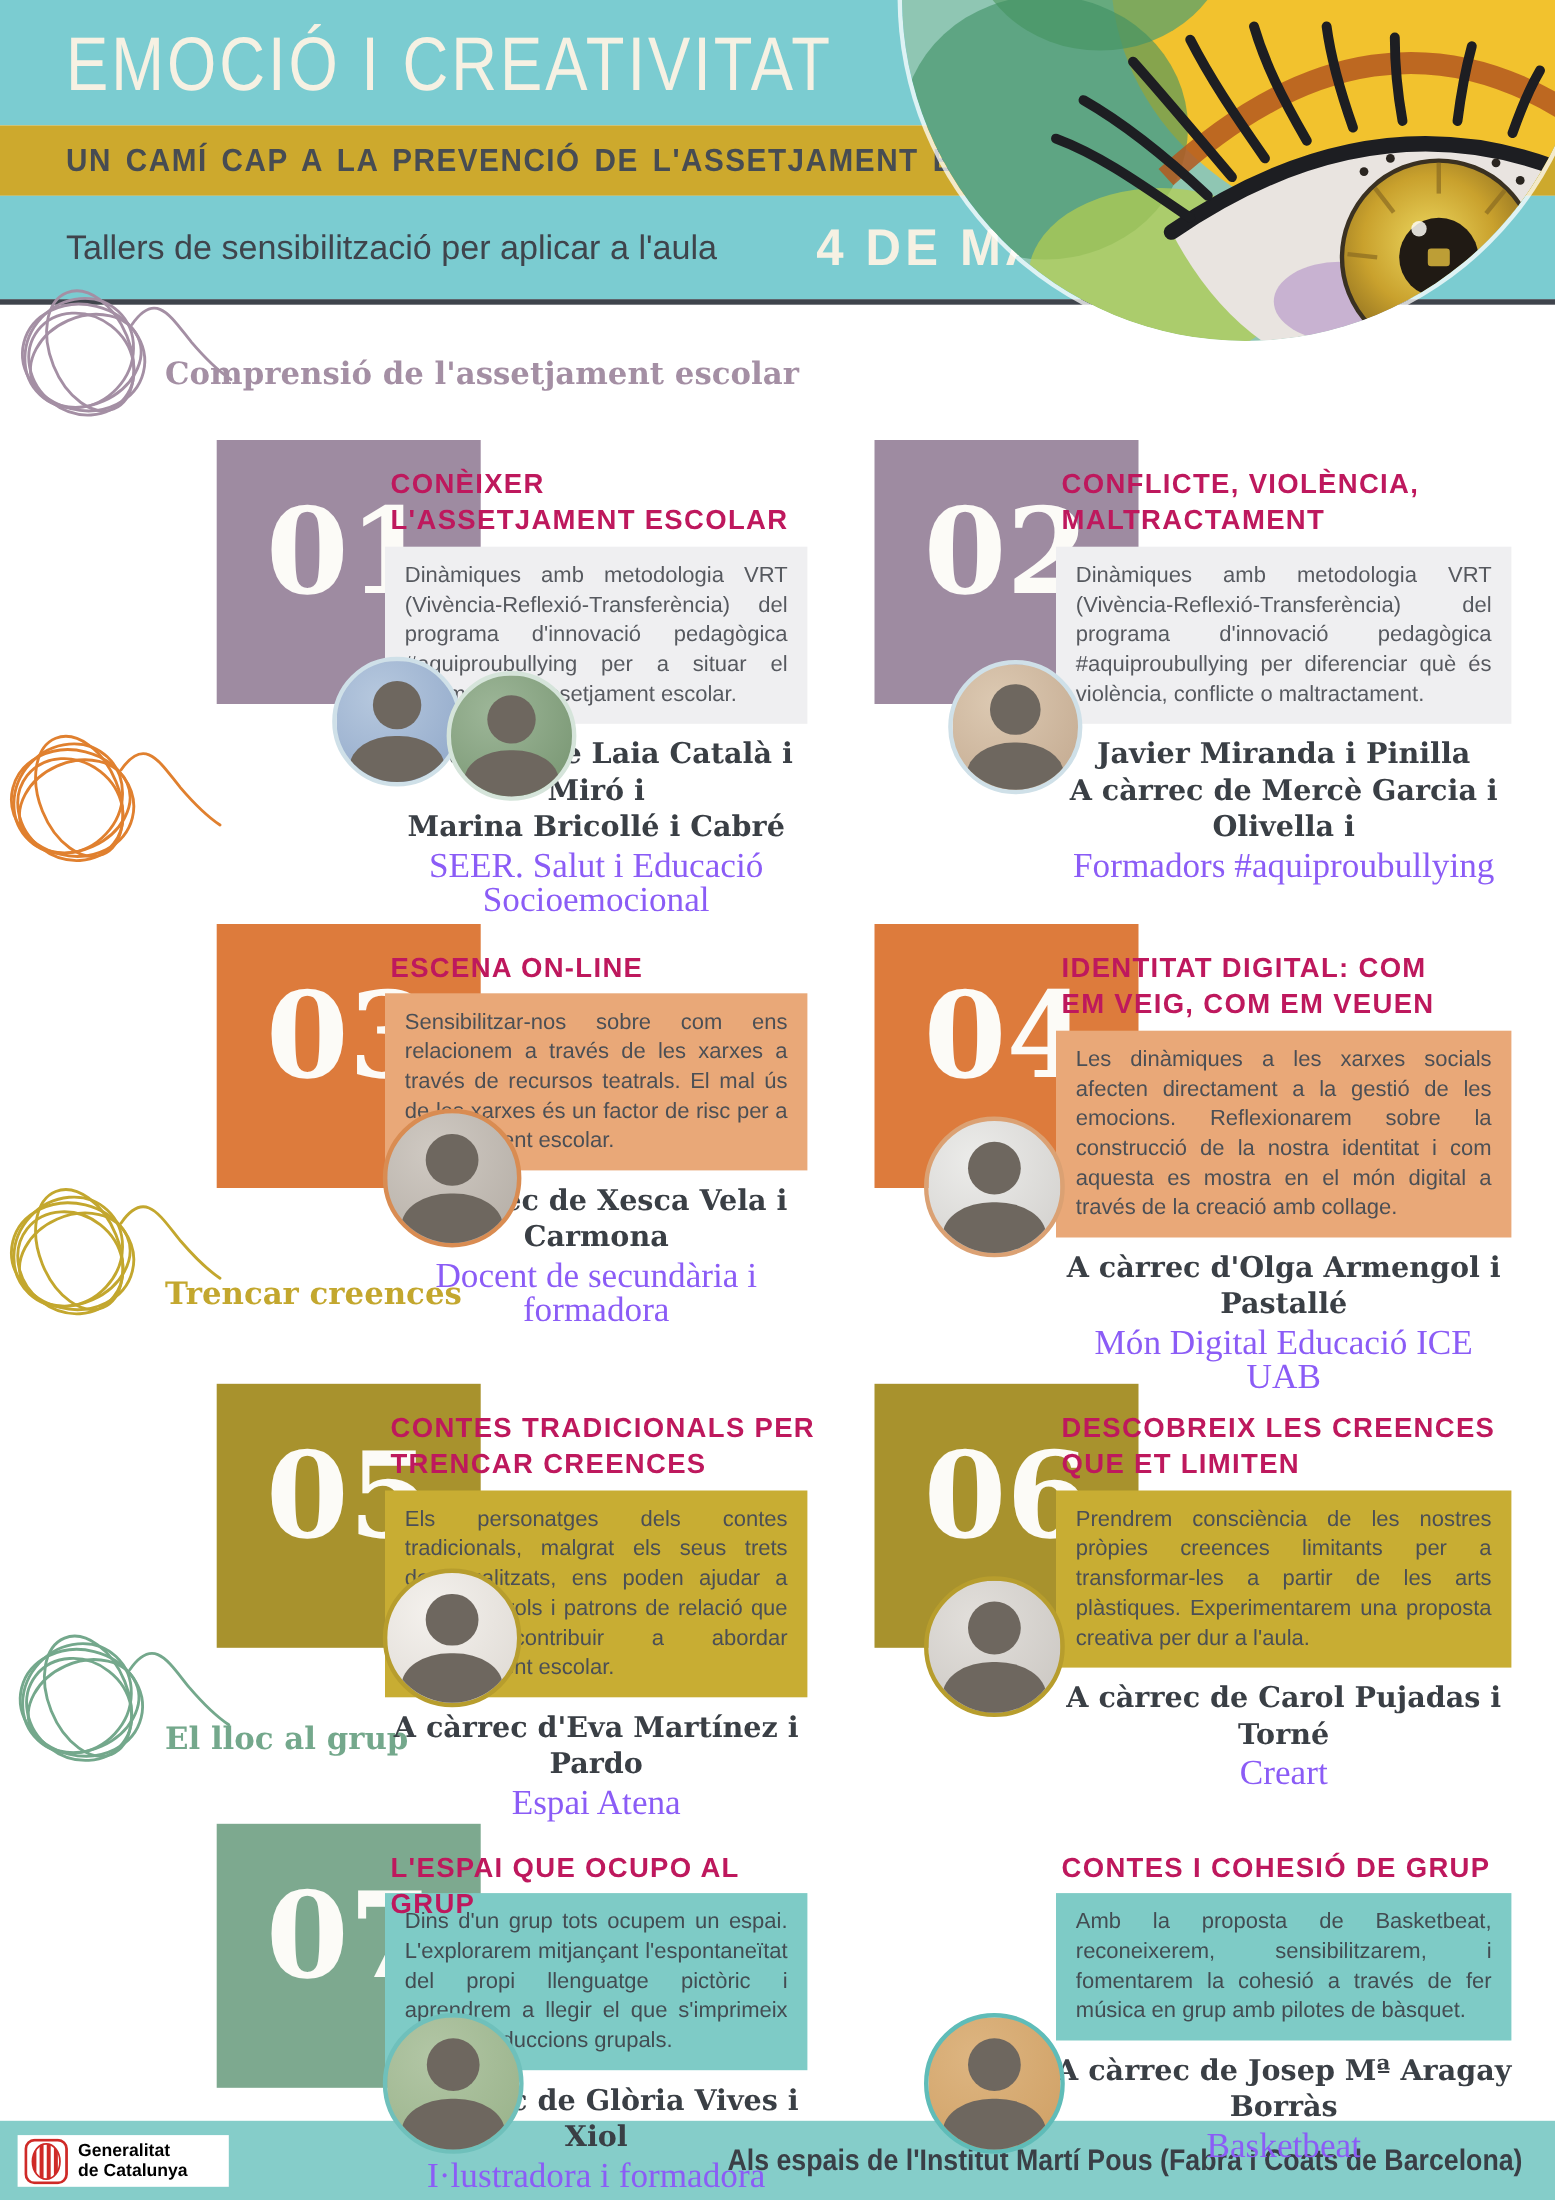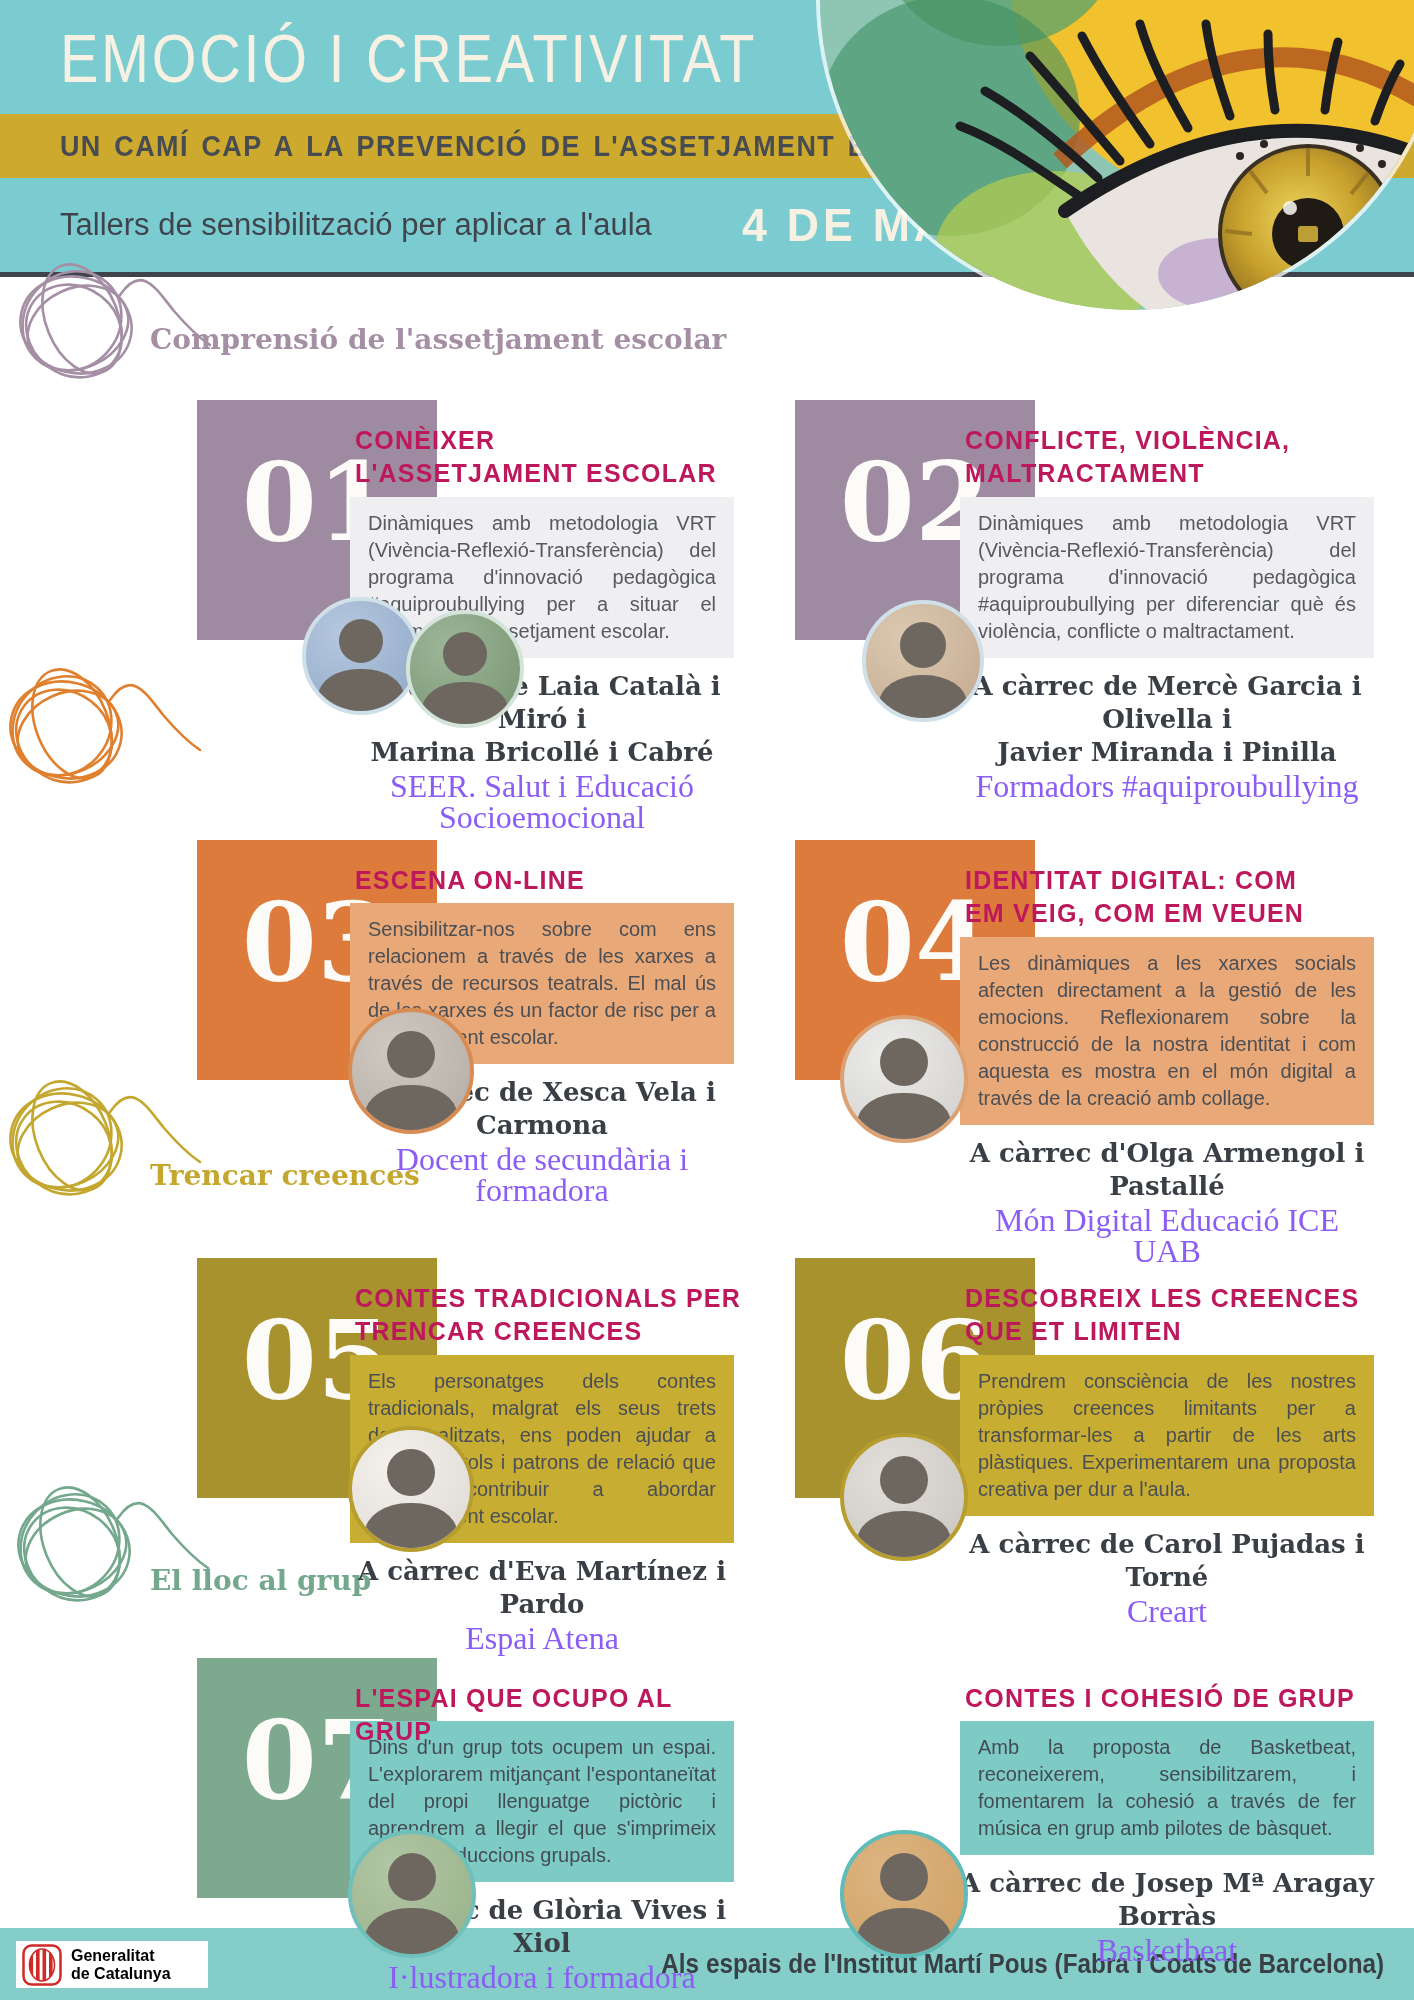--- a/index.html
+++ b/index.html
@@ -273,22 +273,22 @@
 
   <section id="c2" class="card colR row1 t1">
     <div class="numblock">
       <span class="num">02</span>
     </div>
     <h3 class="wtitle">CONFLICTE, VIOLÈNCIA,
 MALTRACTAMENT</h3>
     <div class="content">
       <p class="desc">Dinàmiques amb metodologia VRT (Vivència-Reflexió-Transferència) del programa d'innovació pedagògica #aquiproubullying per diferenciar què és violència, conflicte o maltractament.</p>
       <div class="credits">
+        <div class="credit-name">Javier Miranda i Pinilla</div>
         <div class="credit-name">A càrrec de Mercè Garcia i Olivella i</div>
-        <div class="credit-name">Javier Miranda i Pinilla</div>
         <div class="credit-org">Formadors #aquiproubullying</div>
       </div>
     </div>
     <div class="avatar av-a"></div>
   </section>
 
   <section id="c3" class="card colL row2 t2">
     <div class="numblock">
       <span class="num">03</span>
     </div>

